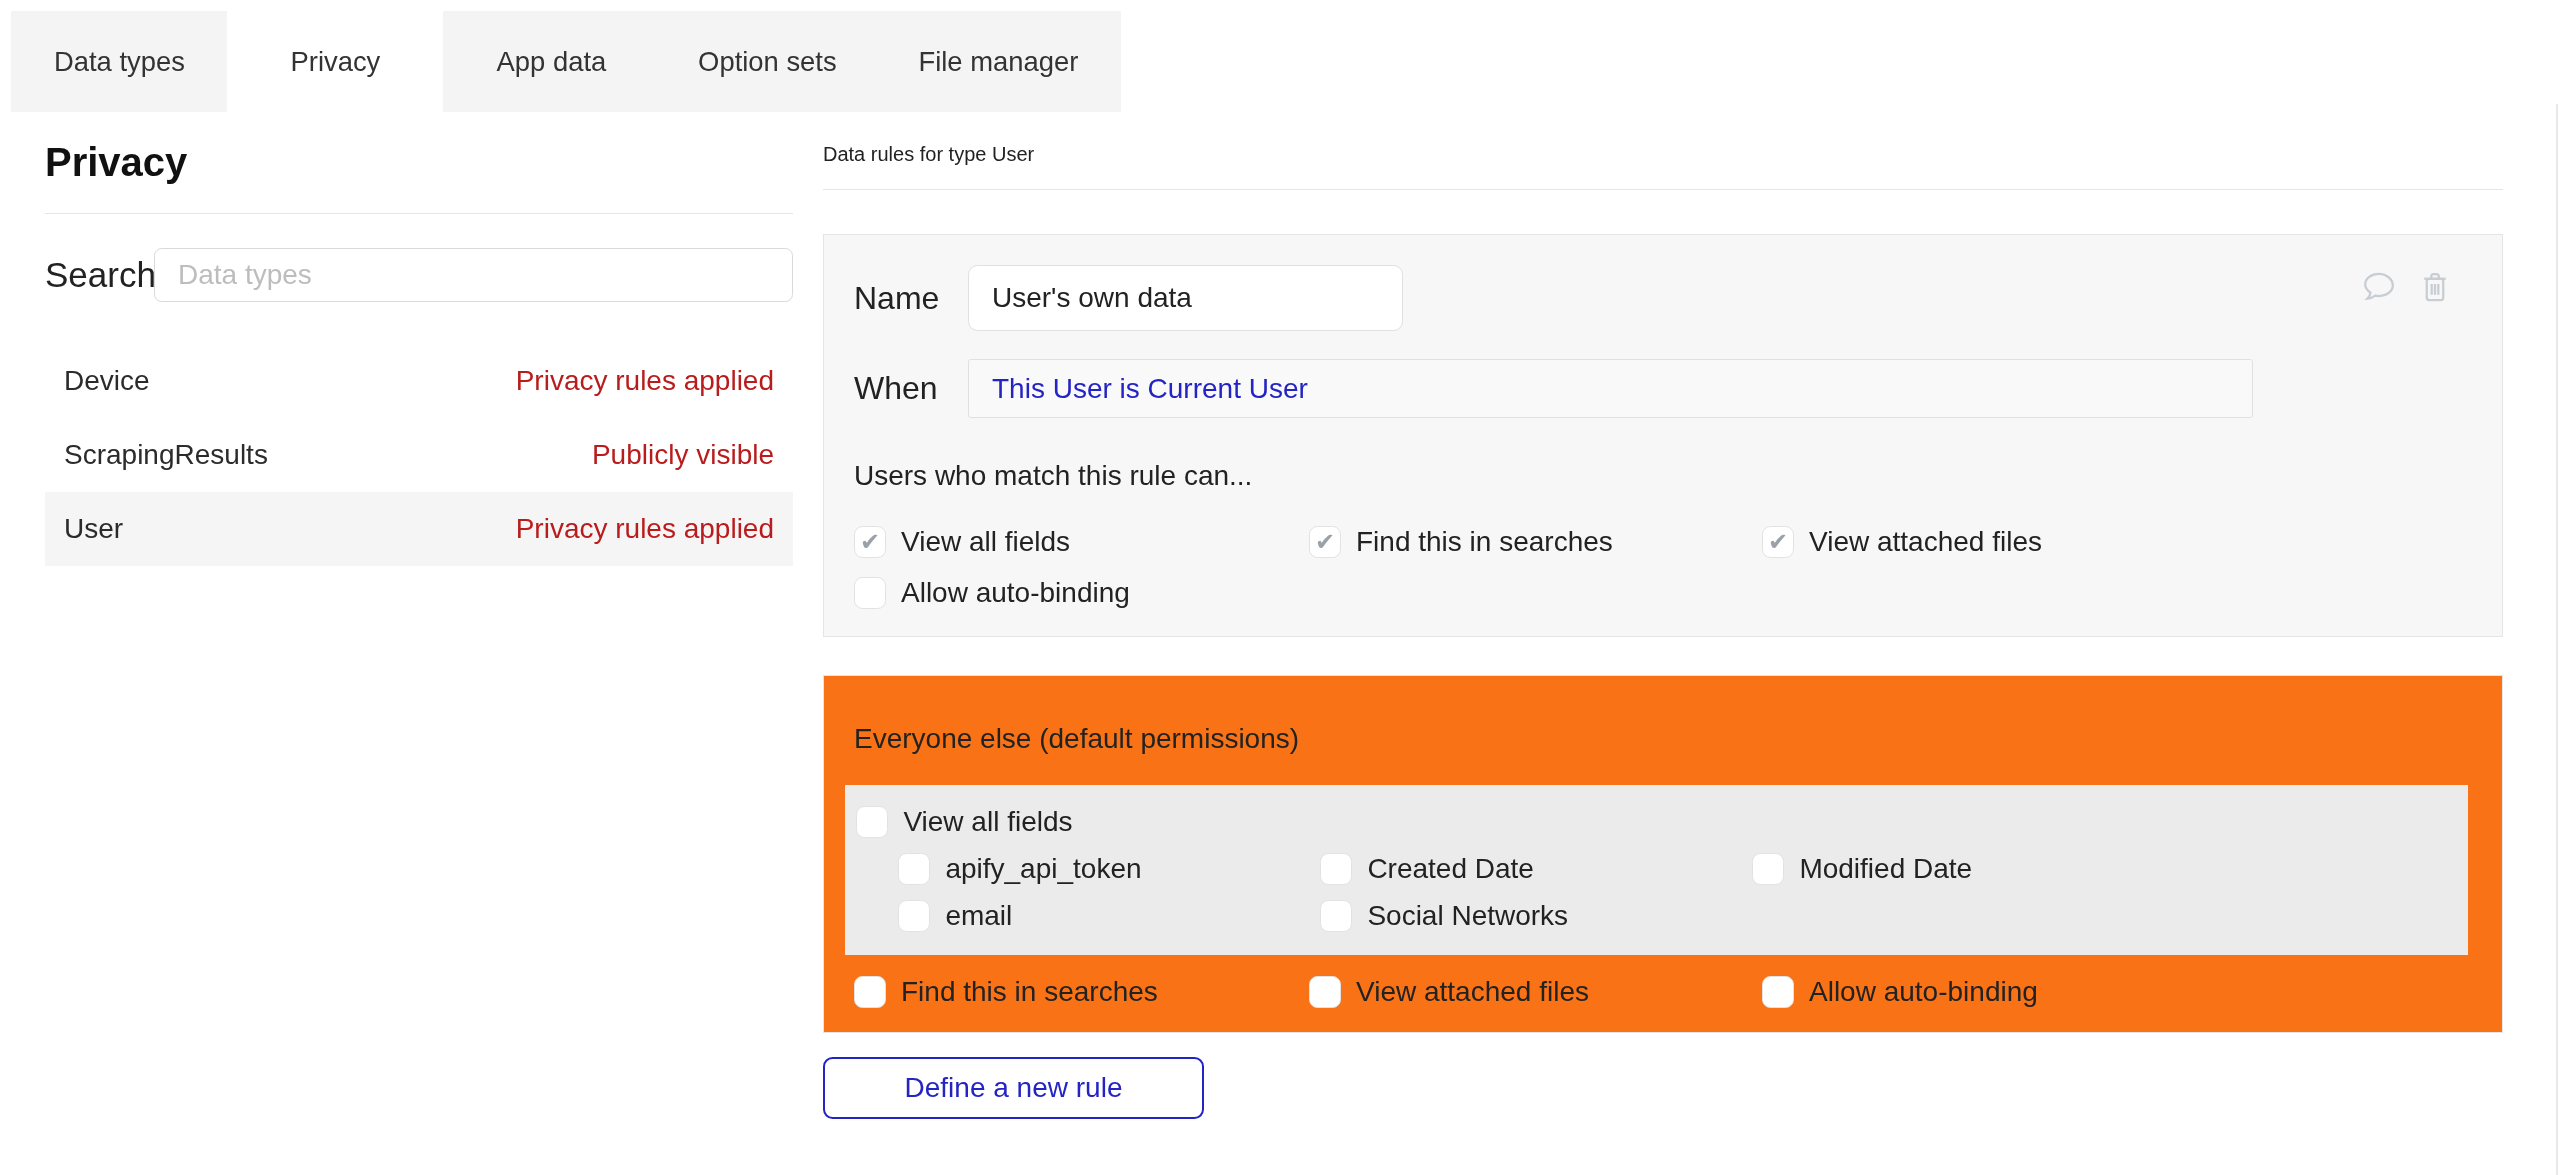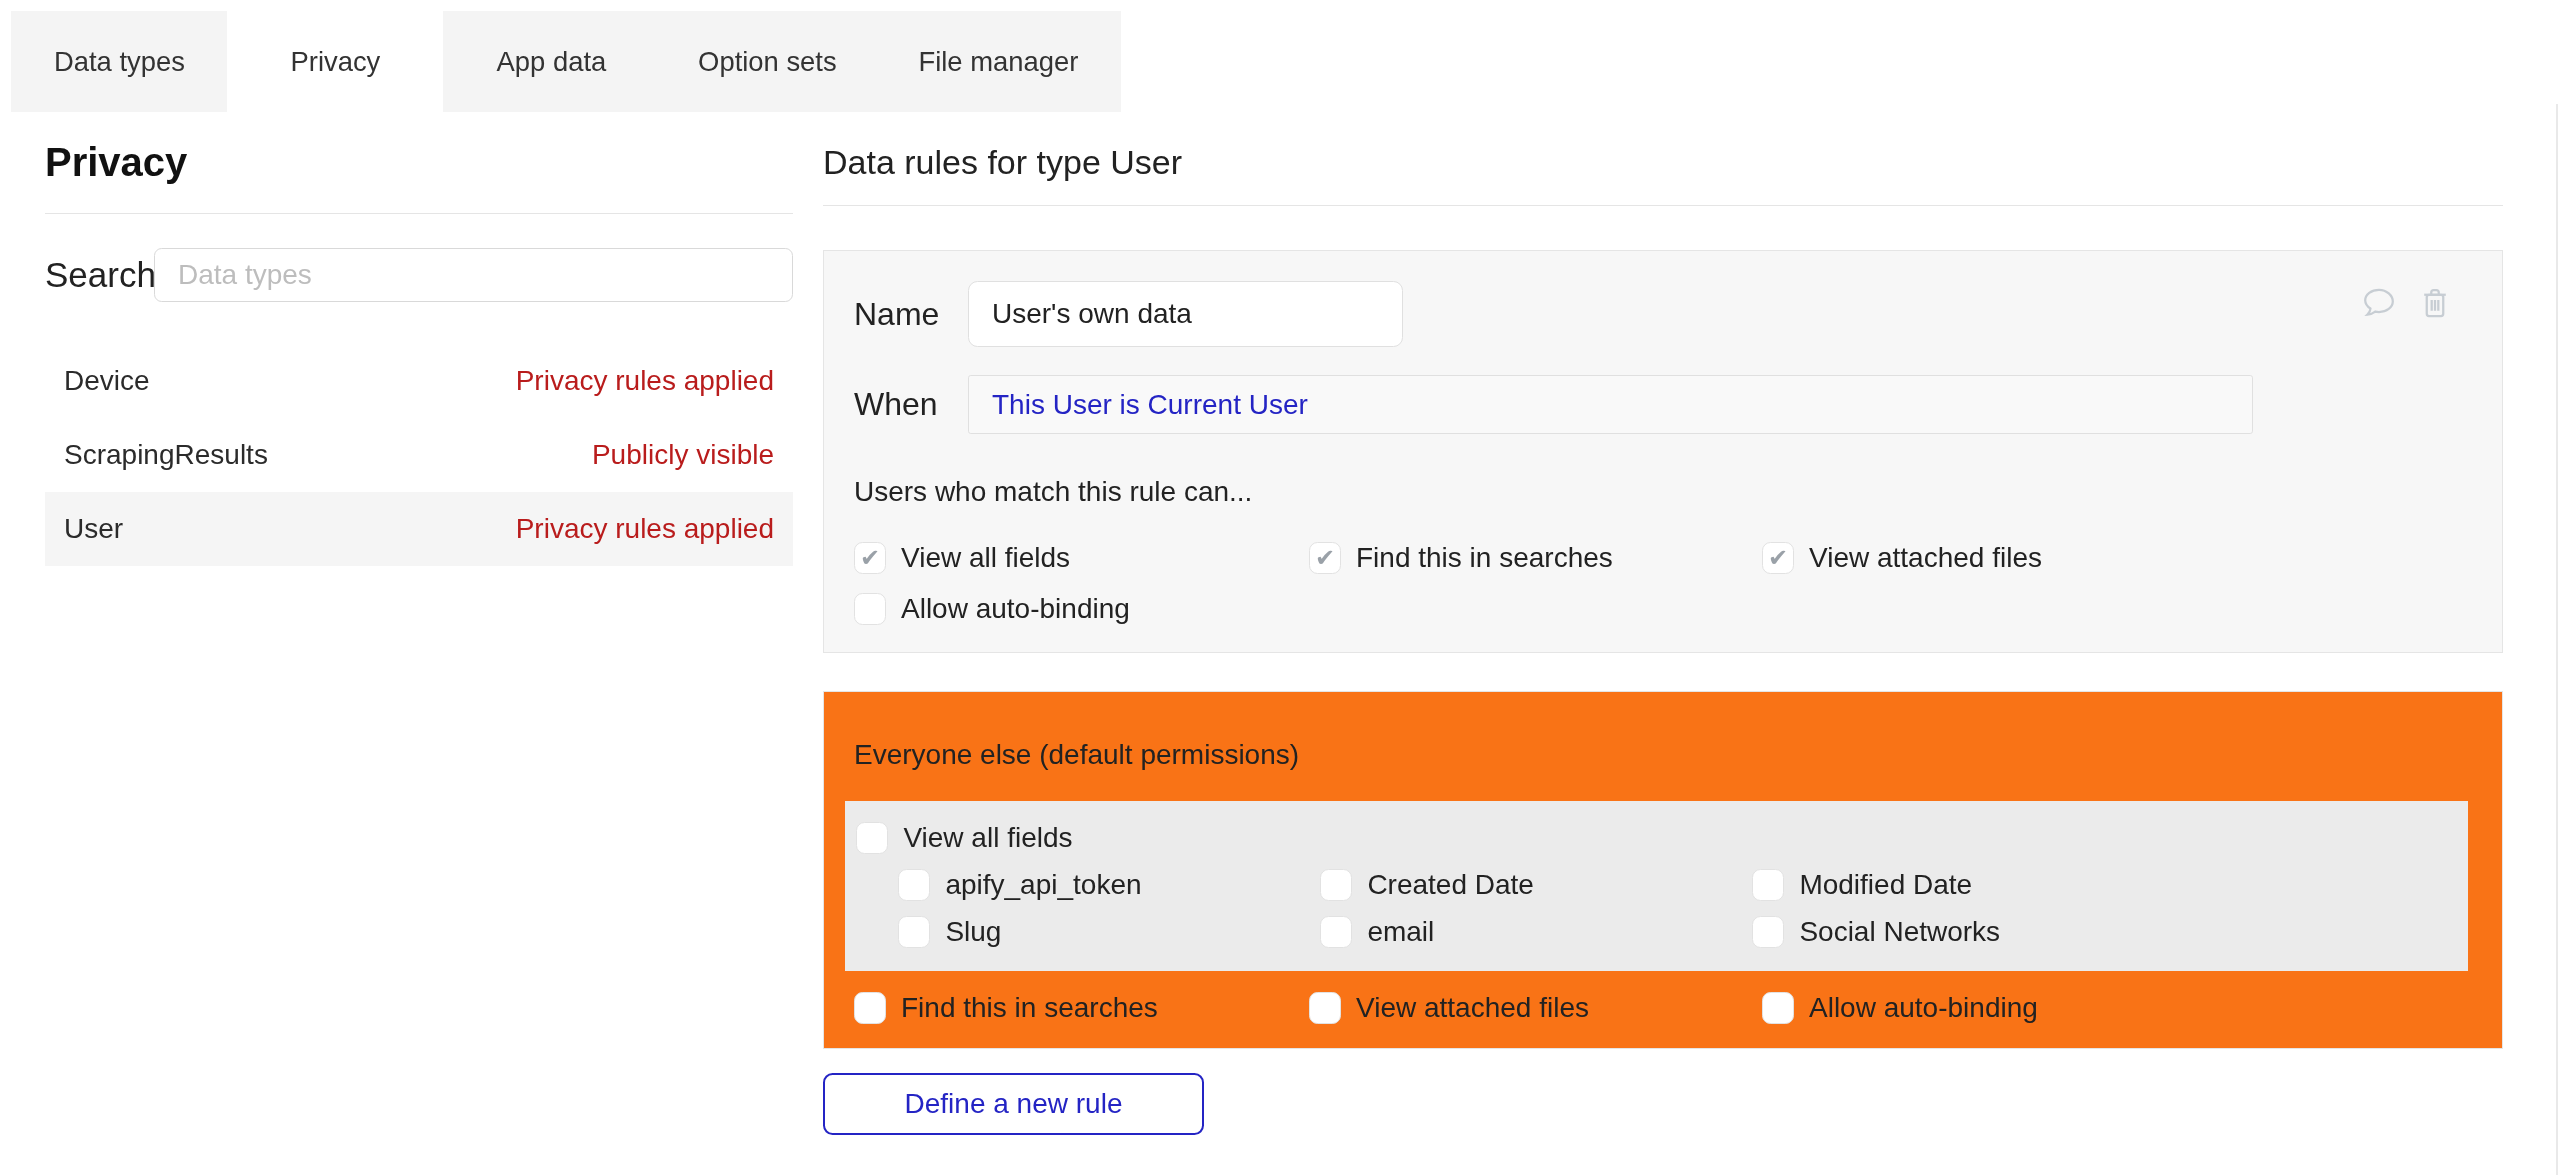--- a/index.html
+++ b/index.html
@@ -33,21 +33,21 @@
   .type-list { margin-top: 42px; }
   .type-row {
     height: 74px; display: flex; align-items: center; justify-content: space-between;
     padding: 0 19px; font-size: 28px; cursor: pointer;
   }
   .type-row.selected { background: #f5f5f5; }
   .type-name { color: #2b2b2b; }
   .type-status { color: #b91c1c; }
   
   .main { position: absolute; left: 823px; top: 132px; width: 1680px; }
-  .main-heading { font-size: 34px; margin-top: 11.4px; color: #222; }
+  .main-heading { font-size: 20px; margin-top: 11.4px; color: #222; }
   .main .divider { margin-top: 23px; }
   .rule-card {
     margin-top: 44px; background: #f7f7f7; border: 1.9px solid #e5e5e5;
     padding: 30px 0 26.5px 30px; position: relative;
   }
   .card-icons { position: absolute; top: 34px; right: 49px; display: flex; gap: 19px; }
   .card-icons .icon { cursor: pointer; display: inline-flex; }
   .field-row { display: flex; align-items: center; }
   .field-label { width: 114px; font-size: 32px; color: #222; }
   .name-input {
@@ -191,24 +191,20 @@
           <div class="checkbox-item">
             <span class="checkbox" data-checked="false"></span>
             <span>Created Date</span>
           </div>
           <div class="checkbox-item">
             <span class="checkbox" data-checked="false"></span>
             <span>Modified Date</span>
           </div>
           <div class="checkbox-item">
             <span class="checkbox" data-checked="false"></span>
-            <span>Slug</span>
-          </div>
-          <div class="checkbox-item">
-            <span class="checkbox" data-checked="false"></span>
             <span>email</span>
           </div>
           <div class="checkbox-item">
             <span class="checkbox" data-checked="false"></span>
             <span>Social Networks</span>
           </div>
         </div>
       </div>
 
       <div class="perm-grid bottom">

